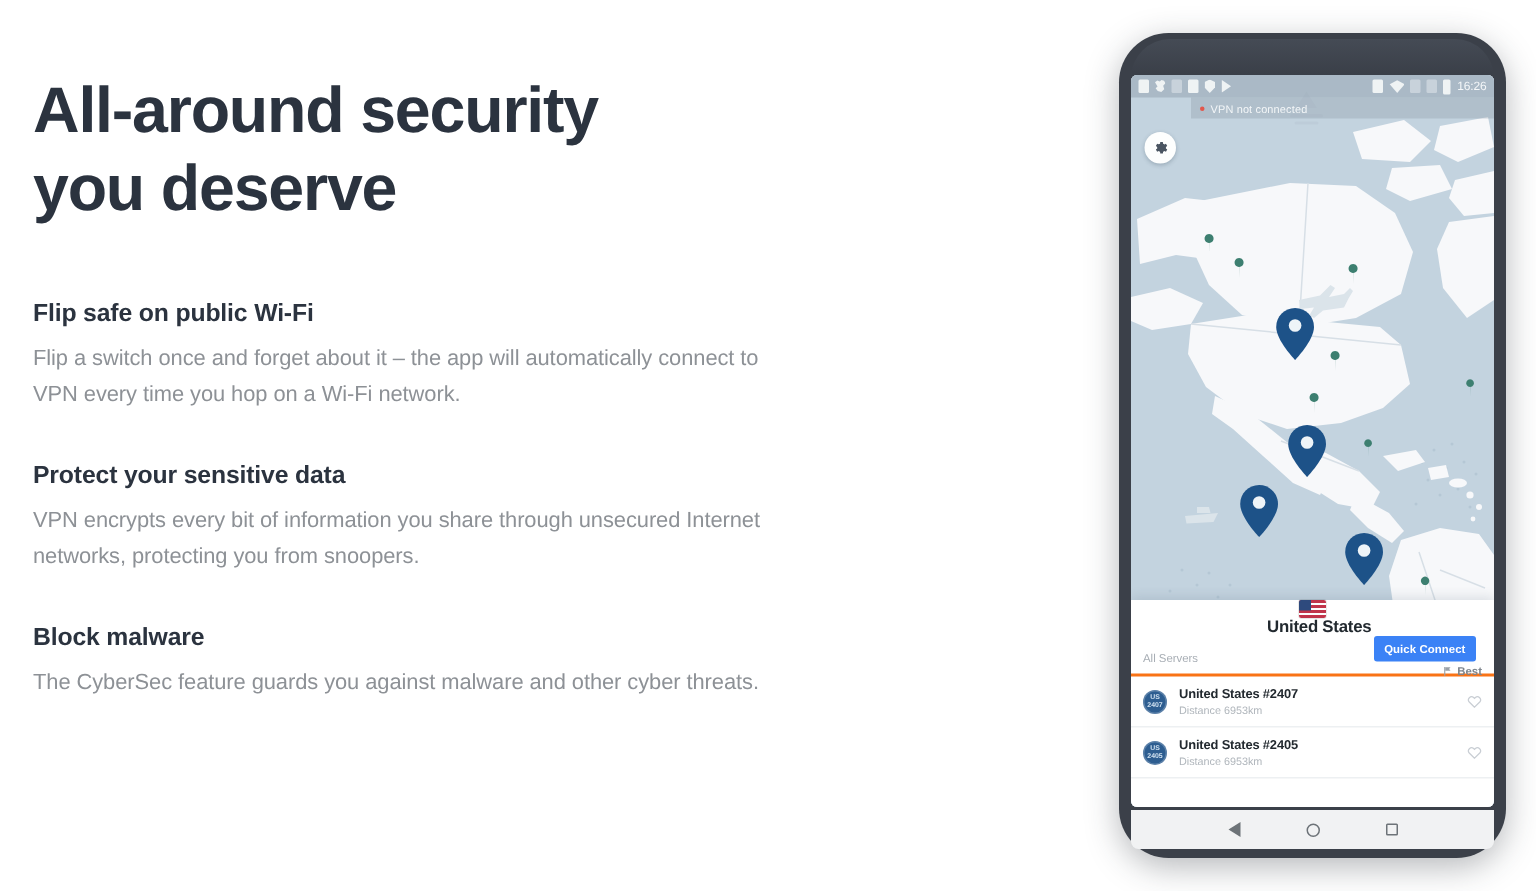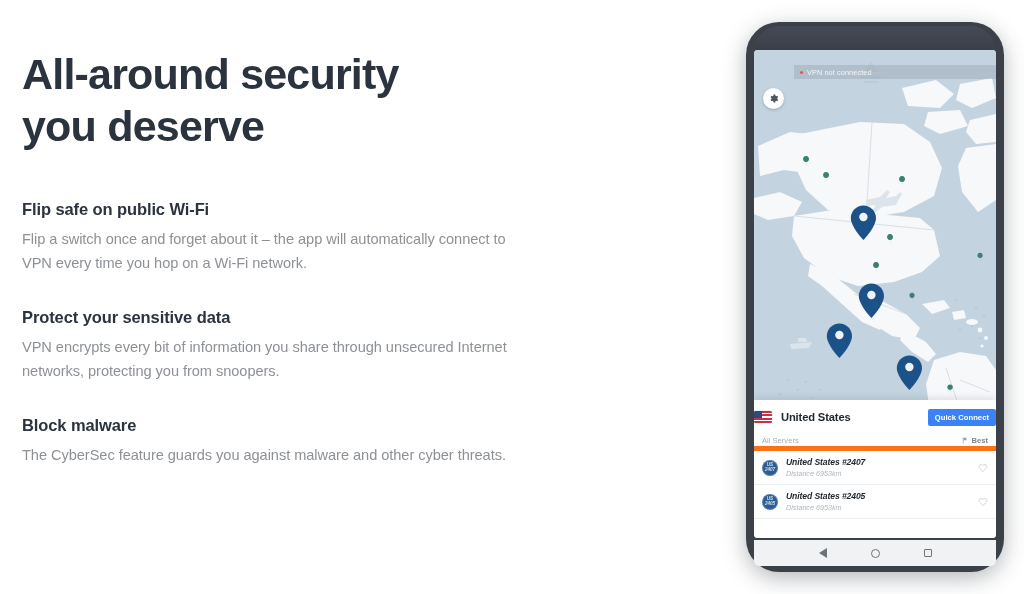--- a/index.html
+++ b/index.html
@@ -92,48 +92,48 @@
   }
   .gear-btn svg { width: 11px; height: 11px; display:block; }
 
   
   .panel {
     position: absolute; left: 0; right: 0; bottom: 0;
     height: 138px; background: #ffffff; z-index: 8;
     box-shadow: 0 -2px 7px rgba(60,80,100,.14);
   }
   .panel-head {
-    display: flex; align-items: center; height: 34px; padding: 0 0;
+    display: flex; align-items: center; height: 34px; padding: 0 12px; flex-direction: column;
   }
   .flag {
     width: 18px; height: 12px; border-radius: 1.5px; overflow: hidden;
     position: relative; flex: none; box-shadow: 0 0 0 .5px rgba(0,0,0,.12);
   }
   .flag .stripes { position:absolute; inset:0;
     background: repeating-linear-gradient(180deg,#c0344a 0 1.72px,#fdfdfd 1.72px 3.44px); }
   .flag .canton { position:absolute; left:0; top:0; width:8px; height:6.6px; background:#2e4a7d; }
   .country { font-size: 11.2px; font-weight: 700; color: #22292f; margin-left: 9px; letter-spacing: -.15px;}
   .qc-btn {
     margin-left: auto; background: #3b82f6; color: #fff;
     font-size: 7.6px; font-weight: 600; border-radius: 2px;
     padding: 4px 7px; letter-spacing: .05px; white-space: nowrap;
   }
   .panel-sub {
-    display:flex; align-items:center; padding: 0 8px; height: 17px;
-    border-bottom: 5px solid #f97316;
+    display:flex; padding: 0 8px; height: 17px;
+    border-bottom: 2px solid #f97316;
+    flex-direction: column;
   }
   .allservers { font-size: 7.6px; color: #a7adb4; }
   .sortwrap { margin-left:auto; display:flex; align-items:center; gap:3px; }
   .sort-ico { width: 7px; height: 7px; display:block; }
   .bestlbl { font-size: 7.6px; color: #7e858d; font-weight: 600; }
 
   .srv-row {
     display:flex; align-items:center; padding: 0 8px; height: 34px;
     border-bottom: 1px solid #edf0f2;
-    font-style: italic;
   }
   .srv-badge {
     width: 16px; height: 16px; border-radius: 50%; flex: none;
     background: #2d5d90; color: #cfe0ef; font-size: 4.6px; font-weight:700;
     display:flex; flex-direction:column; align-items:center; justify-content:center;
     line-height: 1.05; box-shadow: inset 0 0 0 1px rgba(255,255,255,.22);
   }
   .srv-texts { margin-left: 8px; display:flex; flex-direction:column; gap:2px; }
   .srv-name { font-size: 8.6px; font-weight: 700; color: #22292f; letter-spacing:-.1px; }
   .srv-dist { font-size: 7.2px; color: #b0b6bc; }
@@ -287,20 +287,38 @@
         </svg>
       </div>
 
       <div class="gear-btn">
         <svg viewBox="0 0 24 24">
           <path fill="#4a5562" d="M12 8.4a3.6 3.6 0 1 0 0 7.2 3.6 3.6 0 0 0 0-7.2zm0 5.4a1.8 1.8 0 1 1 0-3.6 1.8 1.8 0 0 1 0 3.6z"></path>
           <path fill="#4a5562" d="M20.2 13.1c.05-.36.08-.72.08-1.1s-.03-.74-.08-1.1l2-1.5-1.9-3.3-2.3 1a7.9 7.9 0 0 0-1.9-1.1l-.3-2.5h-3.8l-.3 2.5c-.68.26-1.32.62-1.9 1.06l-2.3-.96-1.9 3.3 2 1.5c-.05.36-.08.72-.08 1.1s.03.74.08 1.1l-2 1.5 1.9 3.3 2.3-1c.58.44 1.22.8 1.9 1.06l.3 2.5h3.8l.3-2.5c.68-.26 1.32-.62 1.9-1.06l2.3.96 1.9-3.3z"></path>
         </svg>
       </div>
 
+      <div class="statusbar">
+        <div class="sb-left">
+          <span class="sb-ico"></span>
+          <span class="sb-ico tw"></span>
+          <span class="sb-ico dim"></span>
+          <span class="sb-ico"></span>
+          <span class="sb-ico shield"></span>
+          <span class="sb-ico play"></span>
+        </div>
+        <div class="sb-right">
+          <span class="sb-ico"></span>
+          <span class="sb-ico wifi"></span>
+          <span class="sb-ico dim"></span>
+          <span class="sb-ico dim"></span>
+          <span class="sb-ico batt"></span>
+          <span class="sb-time">16:26</span>
+        </div>
+      </div>
 
       <div class="vpn-banner">
         <span class="vpn-dot"></span>
         <span class="vpn-text">VPN not connected</span>
       </div>
 
       <div class="panel">
 
         <div class="panel-head">
           <span class="flag">

